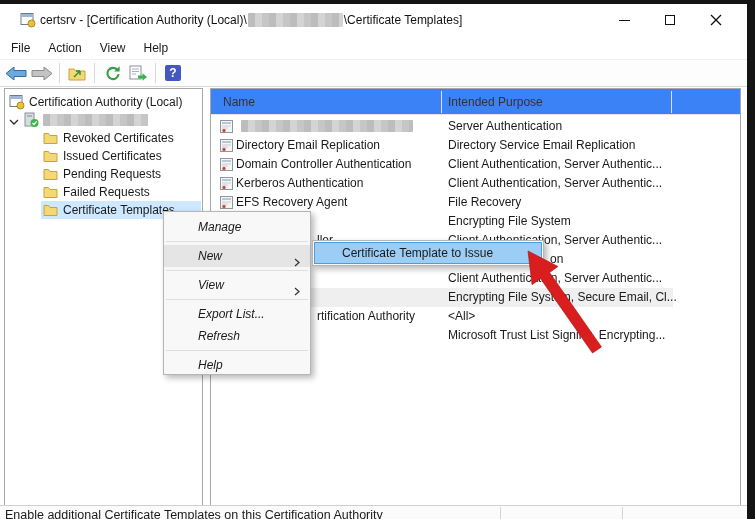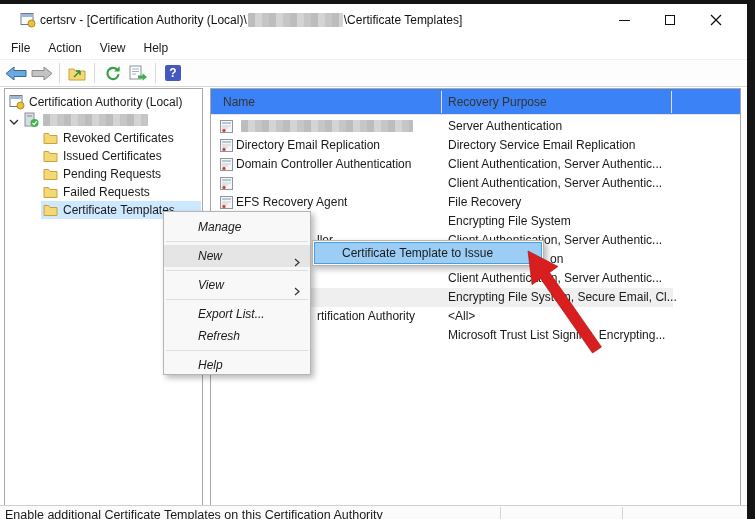--- a/index.html
+++ b/index.html
@@ -231,21 +231,21 @@
             <path d="M1 1.5 h4.5 l1.5 2 H14 v8 H1 Z" fill="#f3d976" stroke="#caa23d"></path>
           </svg>
       </span>
       <span class="lbl" style="left:58px">Certificate Templates</span>
     </div>
   </div>
 
   <div class="list-pane">
     <div class="lheader">
       <span class="h1">Name</span>
-      <span class="h2">Recovery Purpose</span>
+      <span class="h2">Intended Purpose</span>
       <div class="col-div" style="left:230px"></div>
       <div class="col-div" style="left:460px"></div>
     </div>
 
     <div class="lrow" style="top:28px">
       <span class="ic"><svg width="13" height="13" viewBox="0 0 13 13">
             <rect x="0.5" y="0.5" width="12" height="12" fill="#f6f6f6" stroke="#8f969e"></rect>
             <rect x="2" y="2" width="9" height="2" fill="#b9c6d6"></rect>
             <rect x="2" y="5.5" width="9" height="1" fill="#c7cdd4"></rect>
             <rect x="2" y="7.5" width="6" height="1" fill="#c7cdd4"></rect>
@@ -277,20 +277,21 @@
       <span class="pp">Client Authentication, Server Authentic...</span>
     </div>
     <div class="lrow" style="top:85px">
       <span class="ic"><svg width="13" height="13" viewBox="0 0 13 13">
             <rect x="0.5" y="0.5" width="12" height="12" fill="#f6f6f6" stroke="#8f969e"></rect>
             <rect x="2" y="2" width="9" height="2" fill="#b9c6d6"></rect>
             <rect x="2" y="5.5" width="9" height="1" fill="#c7cdd4"></rect>
             <rect x="2" y="7.5" width="6" height="1" fill="#c7cdd4"></rect>
             <circle cx="4" cy="10.5" r="1.7" fill="#cf4a3a"></circle>
           </svg></span>
+      <span class="nm">Kerberos Authentication</span>
       <span class="pp">Client Authentication, Server Authentic...</span>
     </div>
     <div class="lrow" style="top:104px">
       <span class="ic"><svg width="13" height="13" viewBox="0 0 13 13">
             <rect x="0.5" y="0.5" width="12" height="12" fill="#f6f6f6" stroke="#8f969e"></rect>
             <rect x="2" y="2" width="9" height="2" fill="#b9c6d6"></rect>
             <rect x="2" y="5.5" width="9" height="1" fill="#c7cdd4"></rect>
             <rect x="2" y="7.5" width="6" height="1" fill="#c7cdd4"></rect>
             <circle cx="4" cy="10.5" r="1.7" fill="#cf4a3a"></circle>
           </svg></span>

